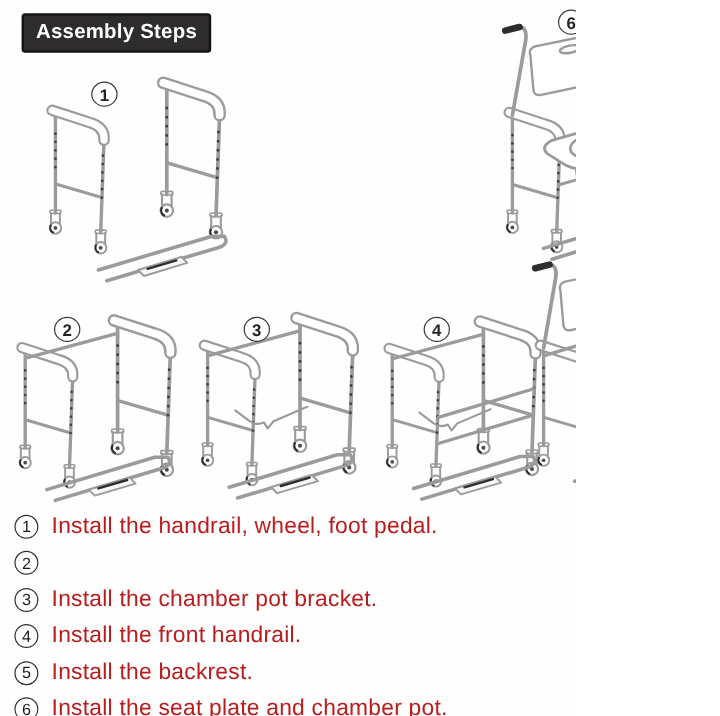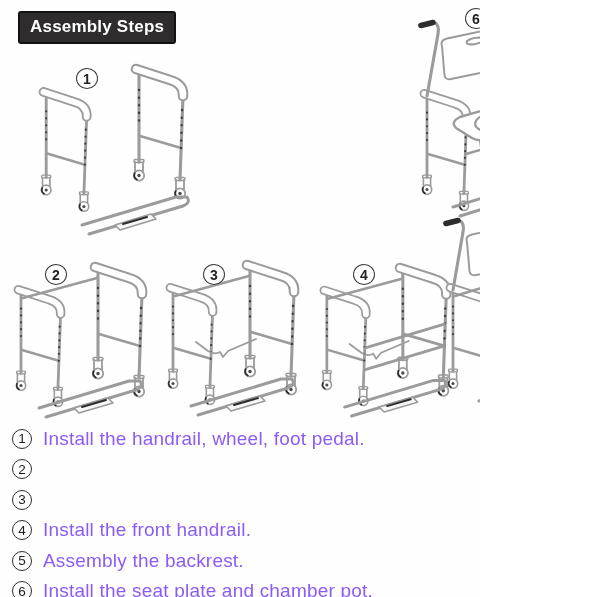--- a/index.html
+++ b/index.html
@@ -33,21 +33,21 @@
   }
   
   .steps { position:absolute; left:12px; top:427px; }
   .step-row { display:flex; align-items:center; gap:11px; height:23px; margin-bottom:7.5px; }
   .step-row .num {
     box-sizing:border-box; flex:0 0 auto; width:20px; height:20px;
     border:1.5px solid #2e2e2e; border-radius:50%;
     display:flex; align-items:center; justify-content:center;
     font-size:13.5px; color:#1d1d1d;
   }
-  .step-row .txt { font-size:19px; color:#8b5cf6; letter-spacing:.2px; white-space:nowrap; }
+  .step-row .txt { font-size:19px; color:#b91c1c; letter-spacing:.2px; white-space:nowrap; }
 </style>
 </head>
 <body>
 
 <div class="page">
 
   <svg width="0" height="0" style="position:absolute" aria-hidden="true">
     <defs>
       <g id="caster">
         <rect x="1" y="-1.5" width="10" height="3" rx="1.2" fill="#ffffff" class="g" stroke-width="1.4"></rect>
@@ -152,28 +152,29 @@
   <div class="steps">
     <div class="step-row">
       <span class="num">1</span>
       <span class="txt">Install the handrail, wheel, foot pedal.</span>
     </div>
     <div class="step-row">
       <span class="num">2</span>
     </div>
     <div class="step-row">
       <span class="num">3</span>
+      <span class="txt">Install the chamber pot bracket.</span>
     </div>
     <div class="step-row">
       <span class="num">4</span>
       <span class="txt">Install the front handrail.</span>
     </div>
     <div class="step-row">
       <span class="num">5</span>
-      <span class="txt">Assembly the backrest.</span>
+      <span class="txt">Install the backrest.</span>
     </div>
     <div class="step-row">
       <span class="num">6</span>
       <span class="txt">Install the seat plate and chamber pot.</span>
     </div>
   </div>
 
 </div>
 
 </body></html>

